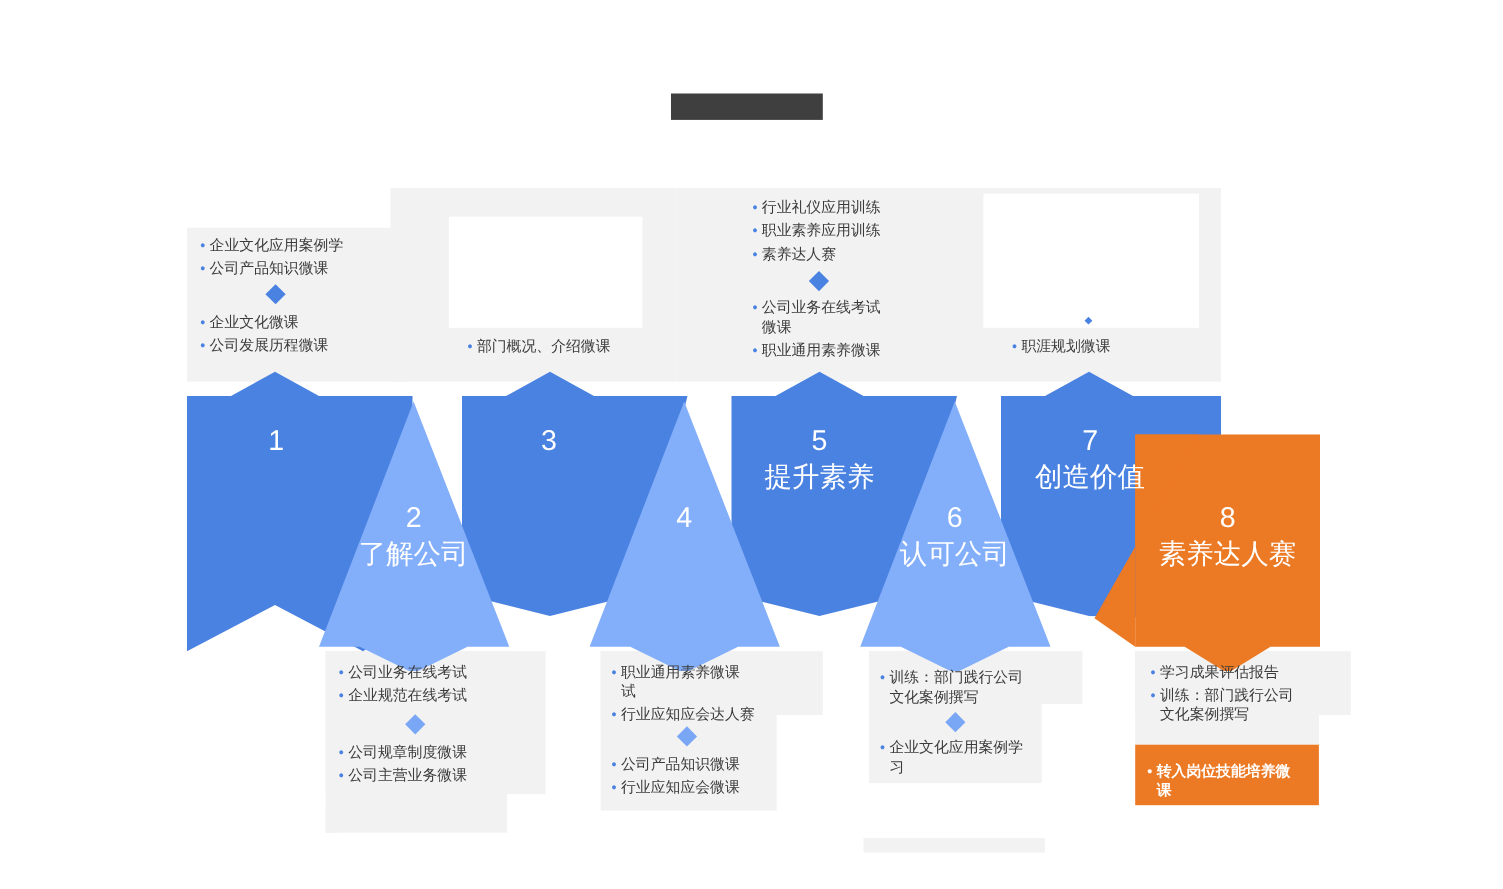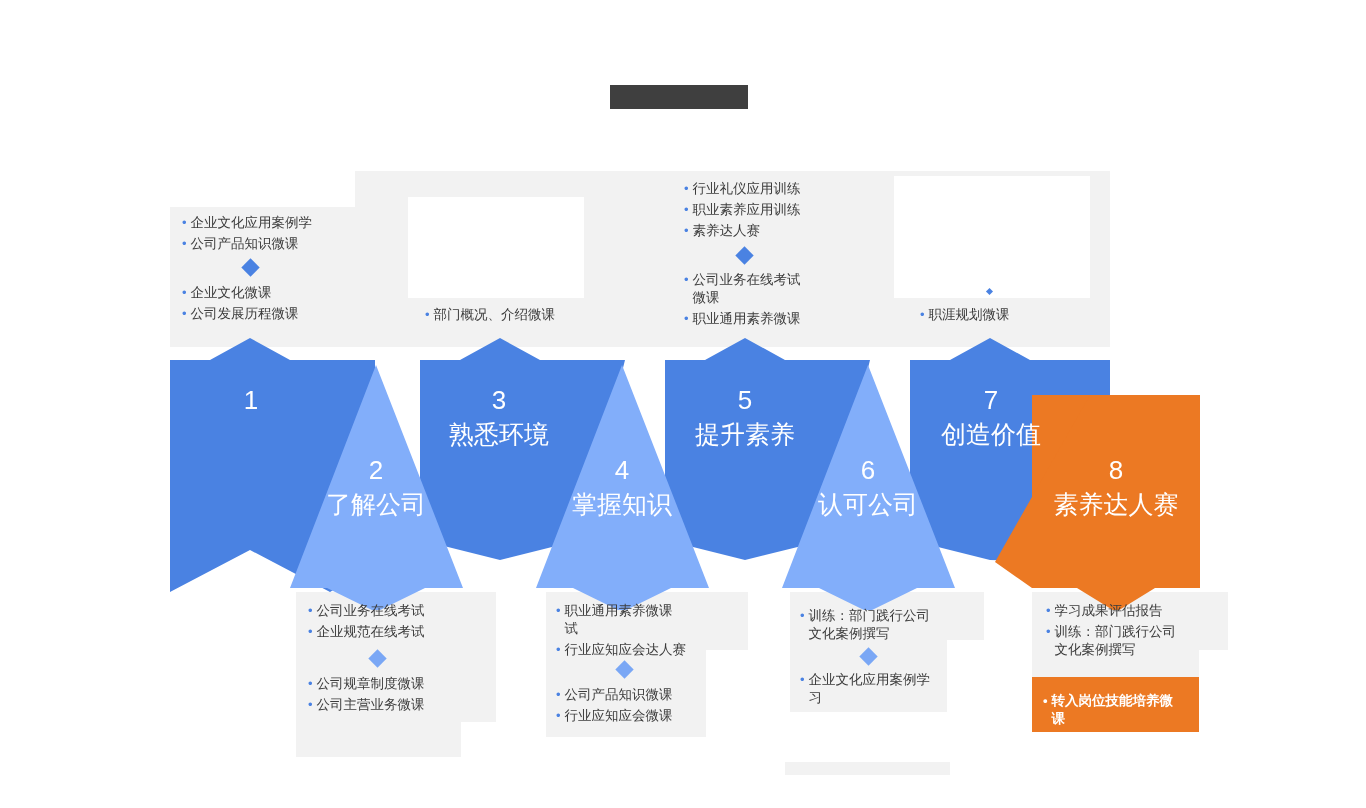--- a/index.html
+++ b/index.html
@@ -131,25 +131,23 @@
 
   <div class="chev-label abs" style="left:166px;top:385px;">
     <span class="num">1</span>
   </div>
   <div class="chev-label abs" style="left:291px;top:455px;">
     <span class="num">2</span>
     <span class="name">了解公司</span>
   </div>
   <div class="chev-label abs" style="left:414px;top:385px;">
     <span class="num">3</span>
-    <span class="name">熟悉环境</span>
   </div>
   <div class="chev-label abs" style="left:537px;top:455px;">
     <span class="num">4</span>
-    <span class="name">掌握知识</span>
   </div>
   <div class="chev-label abs" style="left:660px;top:385px;">
     <span class="num">5</span>
     <span class="name">提升素养</span>
   </div>
   <div class="chev-label abs" style="left:783px;top:455px;">
     <span class="num">6</span>
     <span class="name">认可公司</span>
   </div>
   <div class="chev-label abs" style="left:906px;top:385px;">

